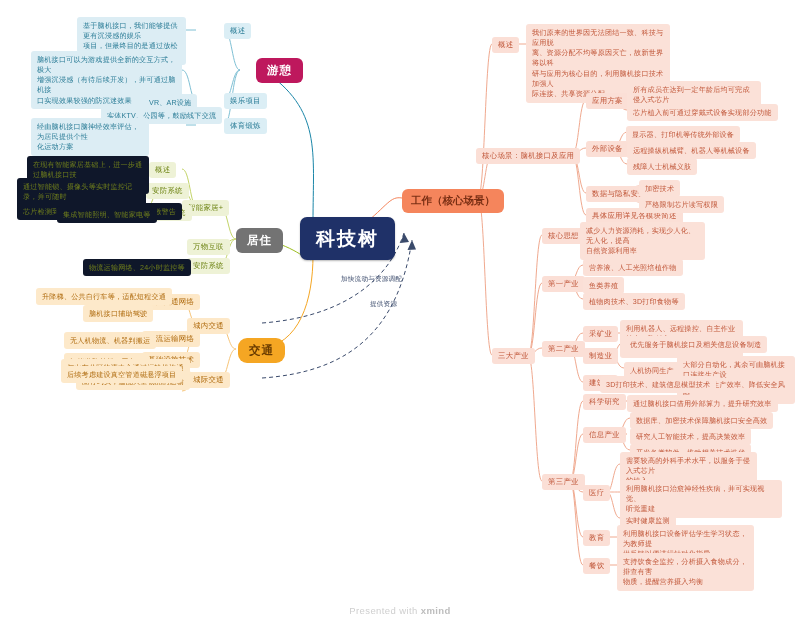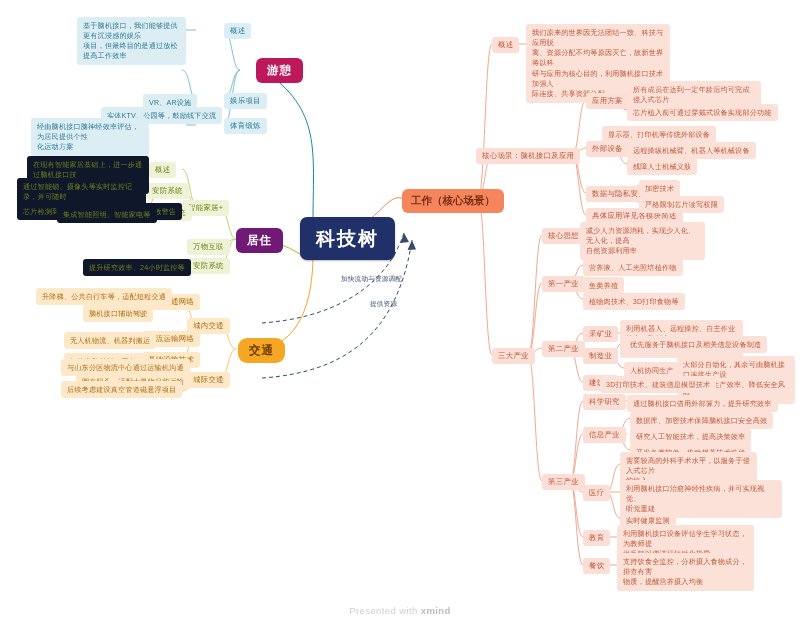--- a/index.html
+++ b/index.html
@@ -46,21 +46,21 @@
   
   .l1 {
     border-radius: 6px;
     font-size: 11.5px;
     font-weight: bold;
     padding: 5px 11px;
     color: #ffffff;
     letter-spacing: 1px;
   }
   .l1.leisure   { background: #be185d; }
-  .l1.reside    { background: #701a75; }
+  .l1.reside    { background: #737373; }
   .l1.traffic   { background: #f5a623; color:#6b3c00; }
   .l1.work      { background: #f5855c; color:#7a2f14;
                   font-size: 10.5px; padding: 5px 9px; letter-spacing:0; }
 
   
   .l2 {
     font-size: 7.4px;
     padding: 3px 6px;
     border-radius: 3px;
     letter-spacing: .3px;
@@ -234,20 +234,23 @@
   <div class="node root" style="left:300px; top:217px;">科技树</div>
 
   <div class="node l1 leisure" style="left:256px; top:58px;">游憩</div>
 
   <div class="node l2 leisure" style="left:224px; top:23px;">概述</div>
   <div class="node l2 leisure" style="left:224px; top:93px;">娱乐项目</div>
   <div class="node l2 leisure" style="left:224px; top:118px;">体育锻炼</div>
 
   <div class="node leaf leisure" style="left:77px; top:17px; width:109px;">基于脑机接口，我们能够提供更有沉浸感的娱乐
 项目，但最终目的是通过放松提高工作效率</div>
+  <div class="node leaf leisure" style="left:31px; top:51px; width:151px;">脑机接口可以为游戏提供全新的交互方式，极大
+增强沉浸感（有待后续开发），并可通过脑机接
+口实现效果较强的防沉迷效果</div>
   <div class="node leaf leisure" style="left:143px; top:94px;">VR、AR设施</div>
   <div class="node leaf leisure" style="left:101px; top:107px;">实体KTV、公园等，鼓励线下交流</div>
   <div class="node leaf leisure" style="left:31px; top:118px; width:118px;">经由脑机接口脑神经效率评估，为居民提供个性
 化运动方案</div>
 
   <div class="node l1 reside" style="left:236px; top:228px;">居住</div>
 
   <div class="node l2 reside" style="left:182px; top:200px;">智能家居+</div>
   <div class="node l2 reside" style="left:187px; top:239px;">万物互联</div>
   <div class="node l2 reside" style="left:187px; top:258px;">安防系统</div>
@@ -255,60 +258,60 @@
   <div class="node l2 reside" style="left:149px; top:162px;">概述</div>
   <div class="node l2 reside" style="left:146px; top:183px;">安防系统</div>
   <div class="node l2 reside" style="left:149px; top:205px;">控制系统</div>
 
   <div class="node leaf reside" style="left:27px; top:156px; width:122px;">在现有智能家居基础上，进一步通过脑机接口技
 术，实现对居住环境的直接控制</div>
   <div class="node leaf reside" style="left:17px; top:178px; width:129px;">通过智能锁、摄像头等实时监控记录，并可随时
 查看</div>
   <div class="node leaf reside" style="left:17px; top:203px;">芯片检测到用户有不法倾向时，发出电刺激警告</div>
   <div class="node leaf reside" style="left:57px; top:206px;">集成智能照明、智能家电等</div>
-  <div class="node leaf reside" style="left:83px; top:259px;">提升研究效率、24小时监控等</div>
+  <div class="node leaf reside" style="left:83px; top:259px;">物流运输网络、24小时监控等</div>
 
   <div class="node l1 traffic" style="left:238px; top:338px;border-radius:9px;">交通</div>
 
   <div class="node l2 traffic" style="left:187px; top:318px;">城内交通</div>
   <div class="node l2 traffic" style="left:187px; top:372px;">城际交通</div>
 
   <div class="node l2 traffic" style="left:142px; top:294px;">个人交通网络</div>
   <div class="node l2 traffic" style="left:142px; top:331px;">物流运输网络</div>
   <div class="node l2 traffic" style="left:142px; top:352px;">基础设施技术</div>
 
   <div class="node leaf traffic" style="left:36px; top:288px;">升降梯、公共自行车等，适配短程交通</div>
   <div class="node leaf traffic" style="left:83px; top:305px;">脑机接口辅助驾驶</div>
   <div class="node leaf traffic" style="left:64px; top:332px;">无人机物流、机器判搬运</div>
   <div class="node leaf traffic" style="left:64px; top:353px;">智能道路材料（压电）</div>
 
   <div class="node leaf traffic" style="left:61px; top:359px;">与山东分区物流中心通过运输机沟通</div>
   <div class="node leaf traffic" style="left:76px; top:373px;">圈有码头，适配大量物品的运输</div>
-  <div class="node leaf traffic" style="left:61px; top:381px;">后续考虑建设真空管道磁悬浮项目</div>
+  <div class="node leaf traffic" style="left:61px; top:366px;">后续考虑建设真空管道磁悬浮项目</div>
 
   <div class="node l1 work" style="left:402px; top:189px;">工作（核心场景）</div>
 
   <div class="node l2 work" style="left:492px; top:37px;">概述</div>
   <div class="node l2 work" style="left:476px; top:148px;">核心场景：脑机接口及应用</div>
   <div class="node l2 work" style="left:492px; top:348px;">三大产业</div>
 
   <div class="node leaf work" style="left:526px; top:24px; width:144px;">我们原来的世界因无法团结一致、科技与应用脱
 离、资源分配不均等原因灭亡，故新世界将以科
 研与应用为核心目的，利用脑机接口技术加强人
 际连接、共享资源分配</div>
 
   <div class="node l2 work" style="left:586px; top:93px;">应用方案</div>
   <div class="node l2 work" style="left:586px; top:141px;">外部设备</div>
   <div class="node l2 work" style="left:586px; top:186px;">数据与隐私安全</div>
   <div class="node l2 work" style="left:586px; top:208px;">具体应用详见各模块简述</div>
 
   <div class="node leaf work" style="left:627px; top:81px; width:134px;">所有成员在达到一定年龄后均可完成侵入式芯片
 的植入</div>
   <div class="node leaf work" style="left:627px; top:104px;">芯片植入前可通过穿戴式设备实现部分功能</div>
-  <div class="node leaf work" style="left:602px; top:126px;text-align:center;">显示器、打印机等传统外部设备</div>
+  <div class="node leaf work" style="left:626px; top:126px;text-align:center;">显示器、打印机等传统外部设备</div>
   <div class="node leaf work" style="left:627px; top:142px;">远程操纵机械臂、机器人等机械设备</div>
   <div class="node leaf work" style="left:627px; top:158px;">残障人士机械义肢</div>
   <div class="node leaf work" style="left:639px; top:180px;">加密技术</div>
   <div class="node leaf work" style="left:639px; top:196px;">严格限制芯片读写权限</div>
 
   <div class="node l2 work" style="left:542px; top:228px;">核心思想</div>
   <div class="node l2 work" style="left:542px; top:276px;">第一产业</div>
   <div class="node l2 work" style="left:542px; top:341px;">第二产业</div>
   <div class="node l2 work" style="left:542px; top:474px;">第三产业</div>
 

